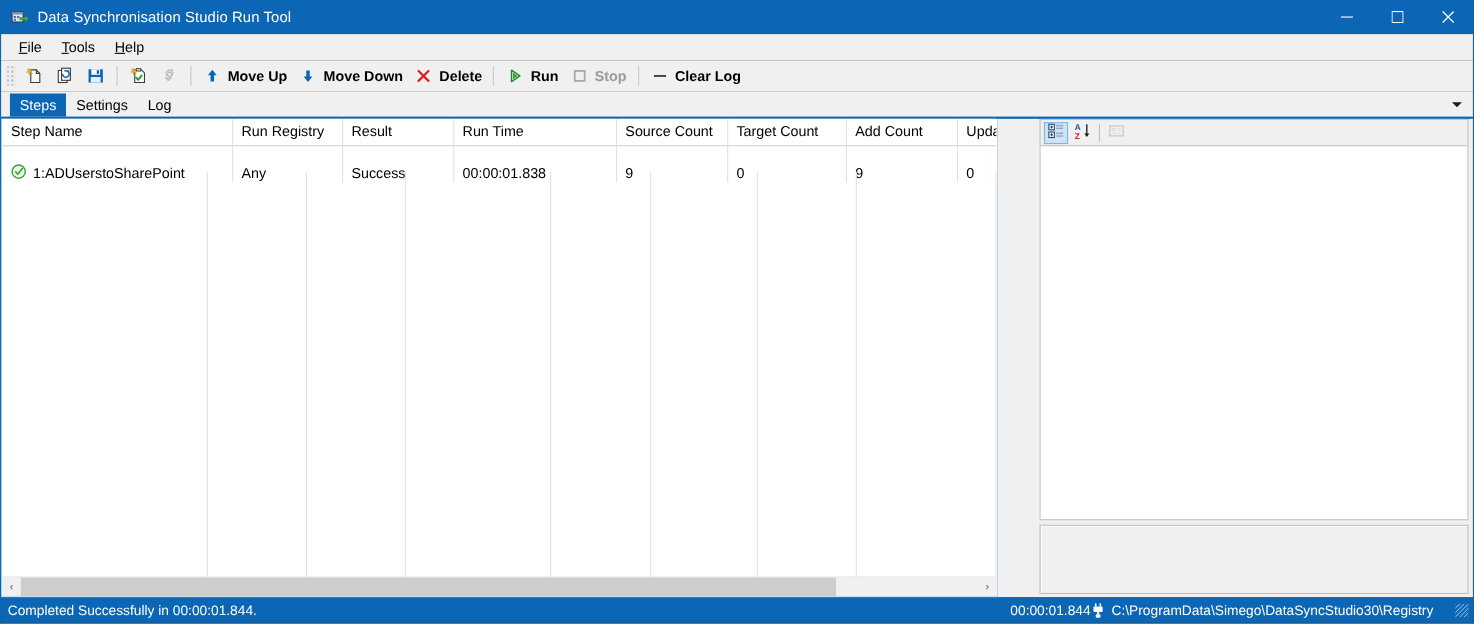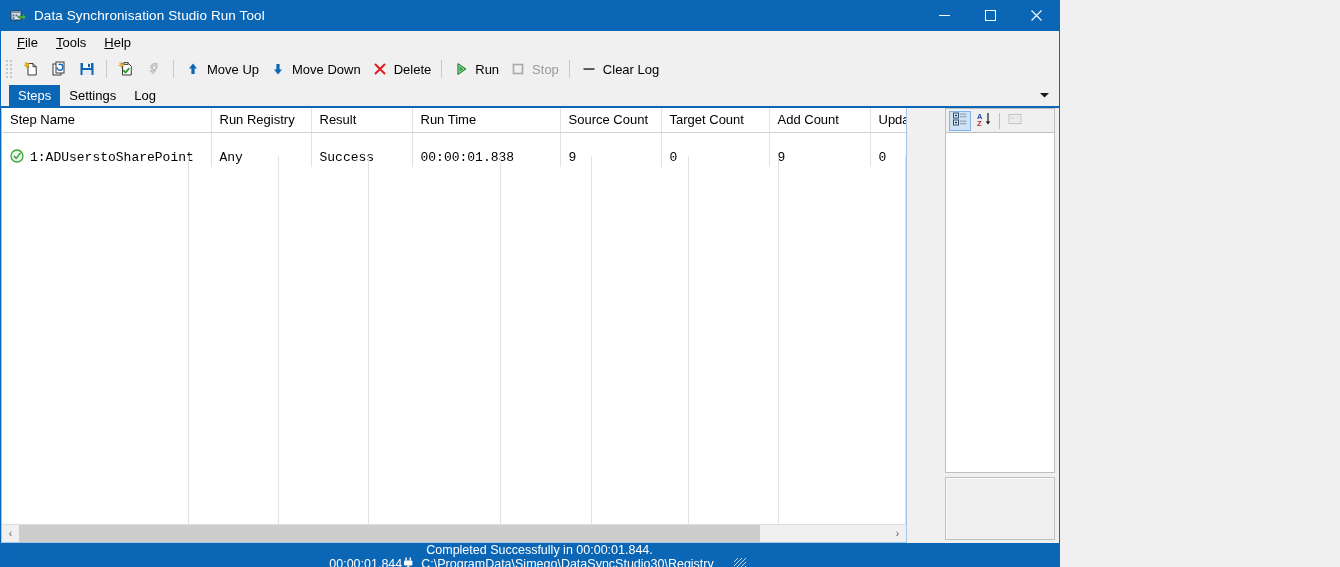--- a/index.html
+++ b/index.html
@@ -6,21 +6,21 @@
   html, body {
     margin: 0; padding: 0;
     width: 1340px; height: 567px;
     overflow: hidden;
     font-family: "Liberation Sans", sans-serif;
     font-size: 13px;
     color: #000;
     background: #f0f0f0;
   }
   .window {
-    width: 1060px; height: 567px;
+    width: 1340px; height: 567px;
     display: flex; flex-direction: column;
     background: #404040;
     border: 1px solid #0a66b7;
     border-top: none;
     position: relative;
   }
 
   
   .titlebar {
     height: 31px; min-height: 31px;
@@ -75,21 +75,21 @@
     flex: none;
   }
   .tb-btn {
     height: 24px;
     display: flex; align-items: center;
     padding: 0 5px;
     white-space: nowrap;
     font-size: 13px;
   }
   .tb-btn.disabled { color: #9a9a9a; }
-  .tb-label { margin-left: 5px; }
+  .tb-label { margin-left: 5px; font-weight: bold; }
   .tb-sep {
     width: 1px; height: 18px; background: #c9c9c9;
     margin: 0 5px; flex: none;
   }
   .ico { width: 18px; height: 18px; flex: none; display: block; }
 
   
   .tabstrip {
     height: 25px; min-height: 25px;
     display: flex; align-items: flex-end;
@@ -158,21 +158,20 @@
   }
   table.grid td {
     font-size: 13px;
     height: 24px;
     padding: 16px 0 0 8px;
     border-right: 1px solid #e2e2e2;
     vertical-align: middle;
     white-space: nowrap;
     overflow: hidden;
     background: #fff;
-    font-family: Liberation Mono, monospace;
   }
   td.cell-stepname { padding-left: 6px; }
   .stepname-inner { display: flex; align-items: center; gap: 6px; }
   .filler-col {
     border-right: 1px solid #e2e2e2;
     height: 100%;
   }
   .grid-fill {
     position: absolute; left: 0; right: 0; top: 48px; bottom: 0;
     display: flex;
@@ -240,23 +239,22 @@
     box-shadow: inset 1px 1px 0 #fdfdfd;
   }
 
   
   .statusbar {
     height: 23px; min-height: 23px;
     background: #0b66b5;
     color: #fff;
     display: flex; align-items: center;
     font-size: 12.5px;
-    padding-left: 19px;
+    padding-left: 6px;
     position: relative;
-    flex-direction: column;
   }
   .sb-left { flex: 1 1 auto; white-space: nowrap; }
   .sb-right { display: flex; align-items: center; white-space: nowrap; }
   .sb-time { }
   .sb-plug { margin-right: 6px; display: flex; align-items: center; }
   .sb-path { margin-right: 20px; }
   .sb-grip {
     width: 12px; height: 12px; margin-right: 4px;
     background-image:
       linear-gradient(135deg, transparent 46%, rgba(255,255,255,.75) 46%, rgba(255,255,255,.75) 56%, transparent 56%);

